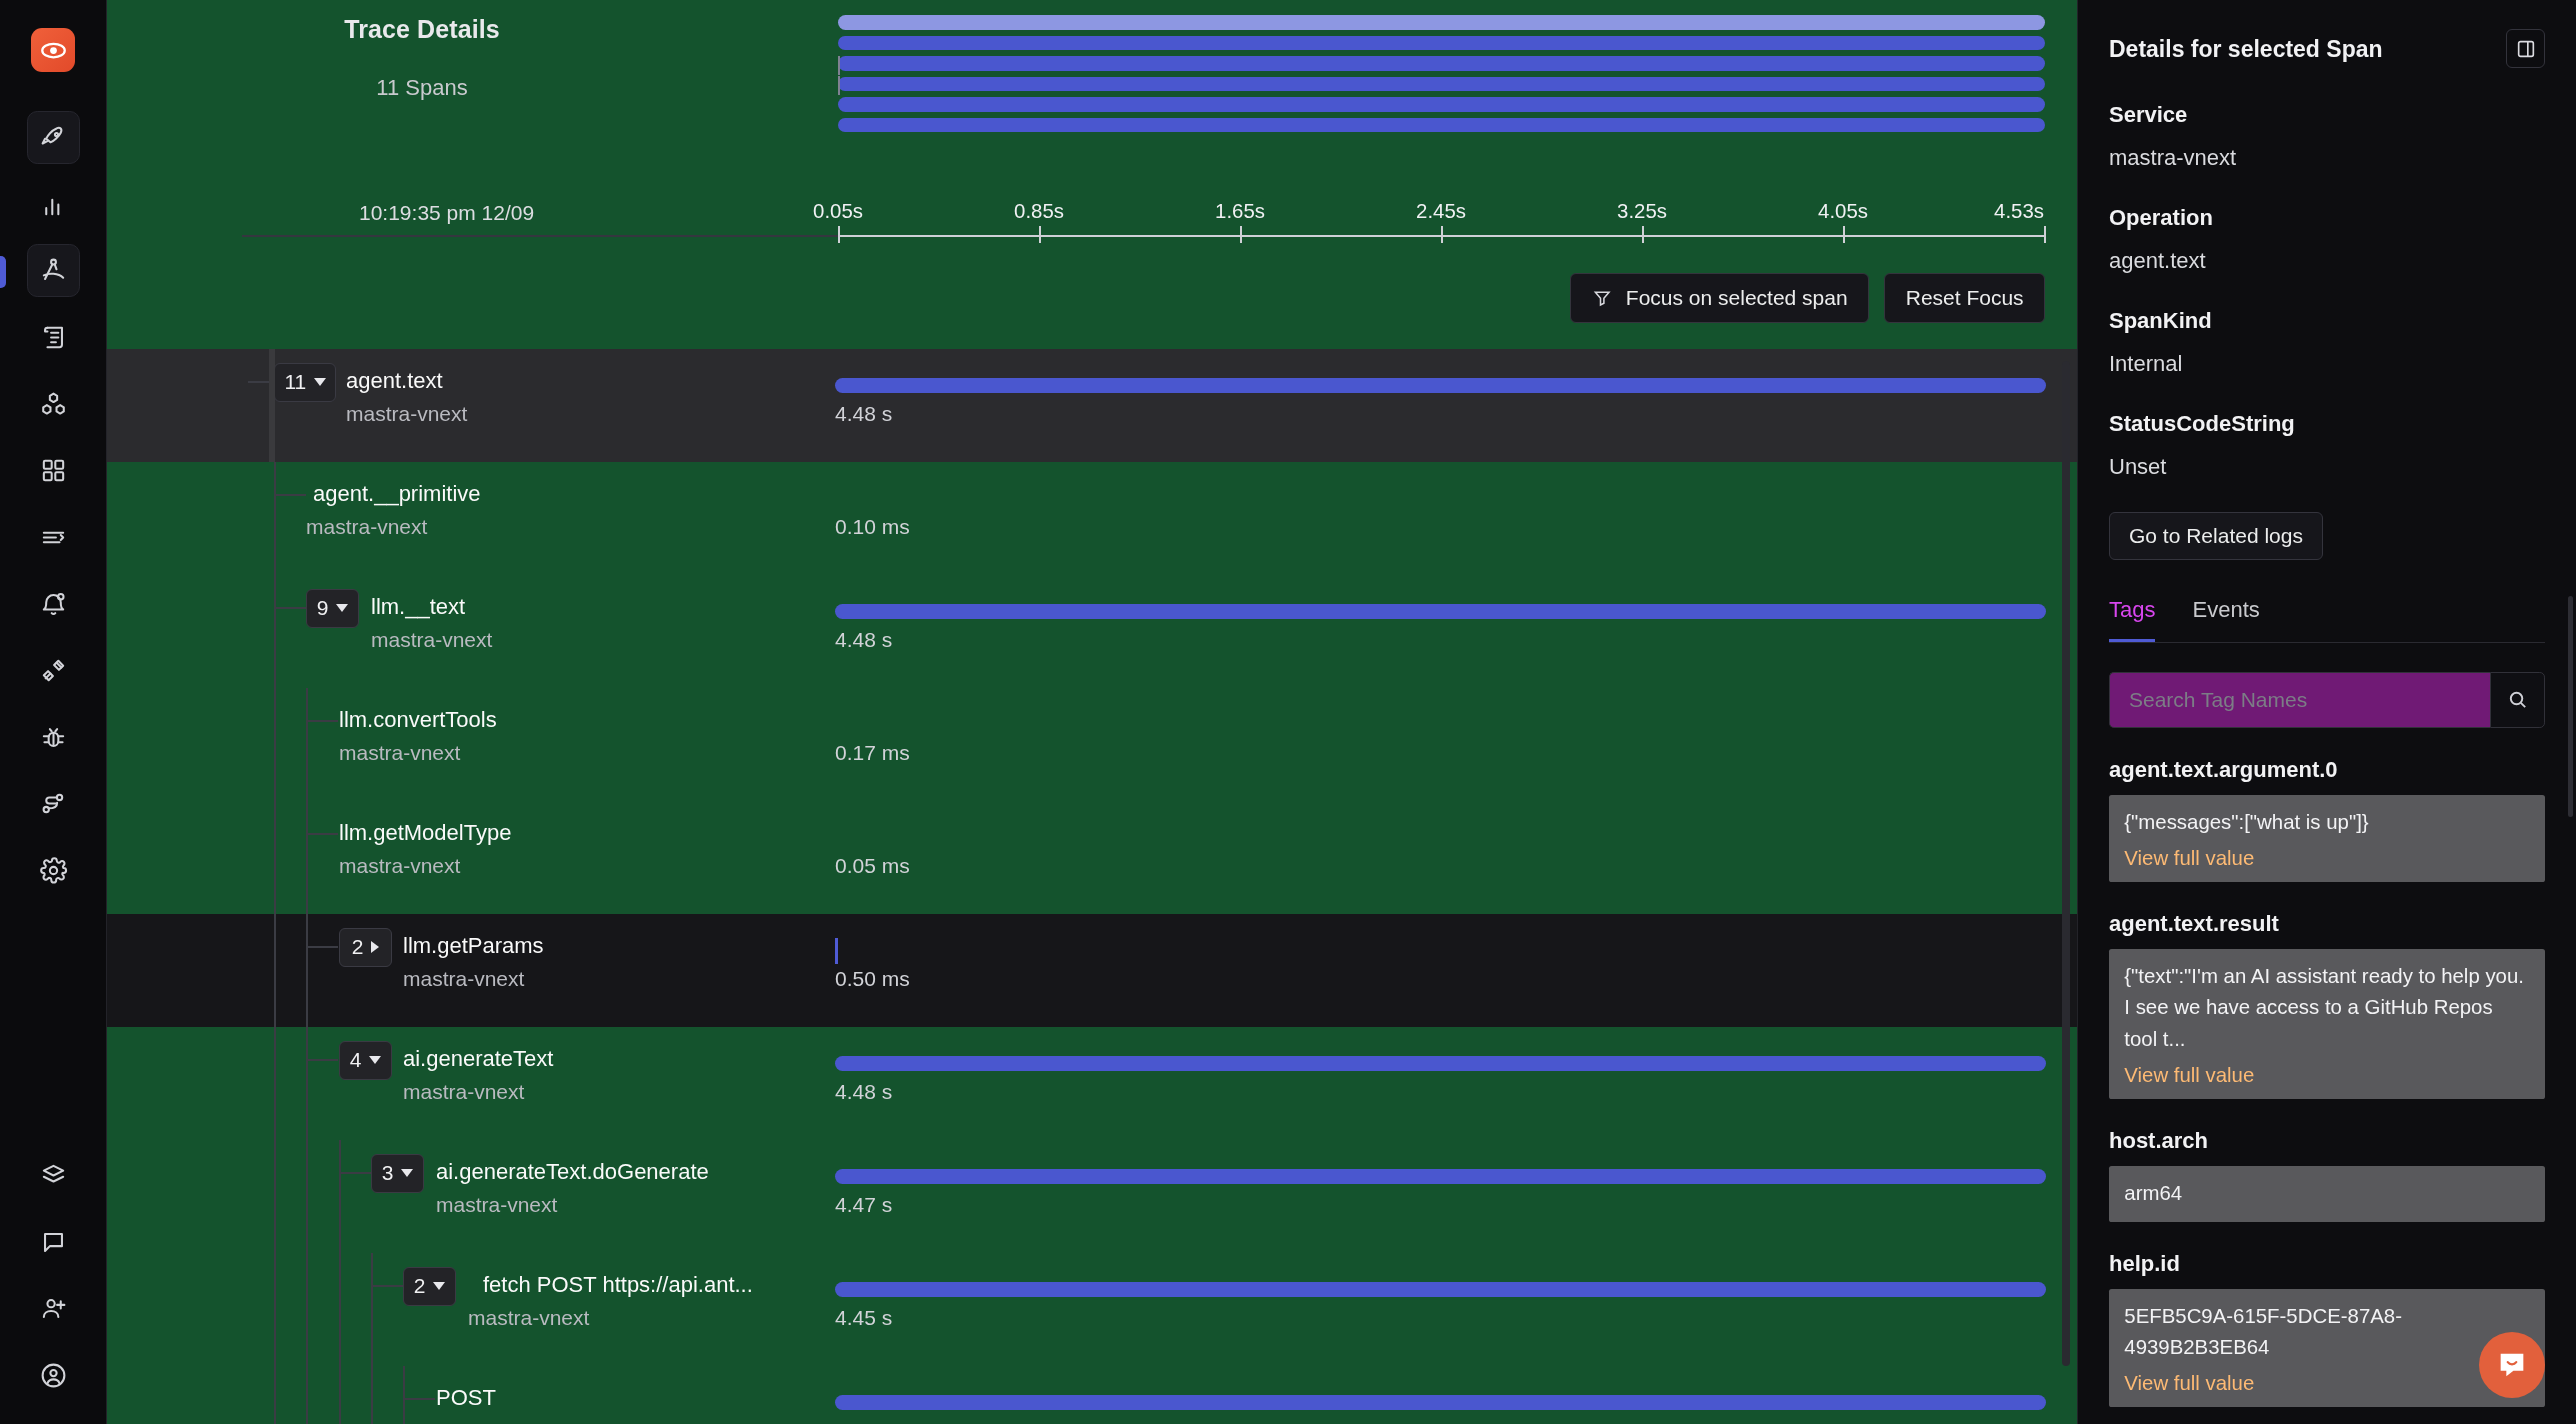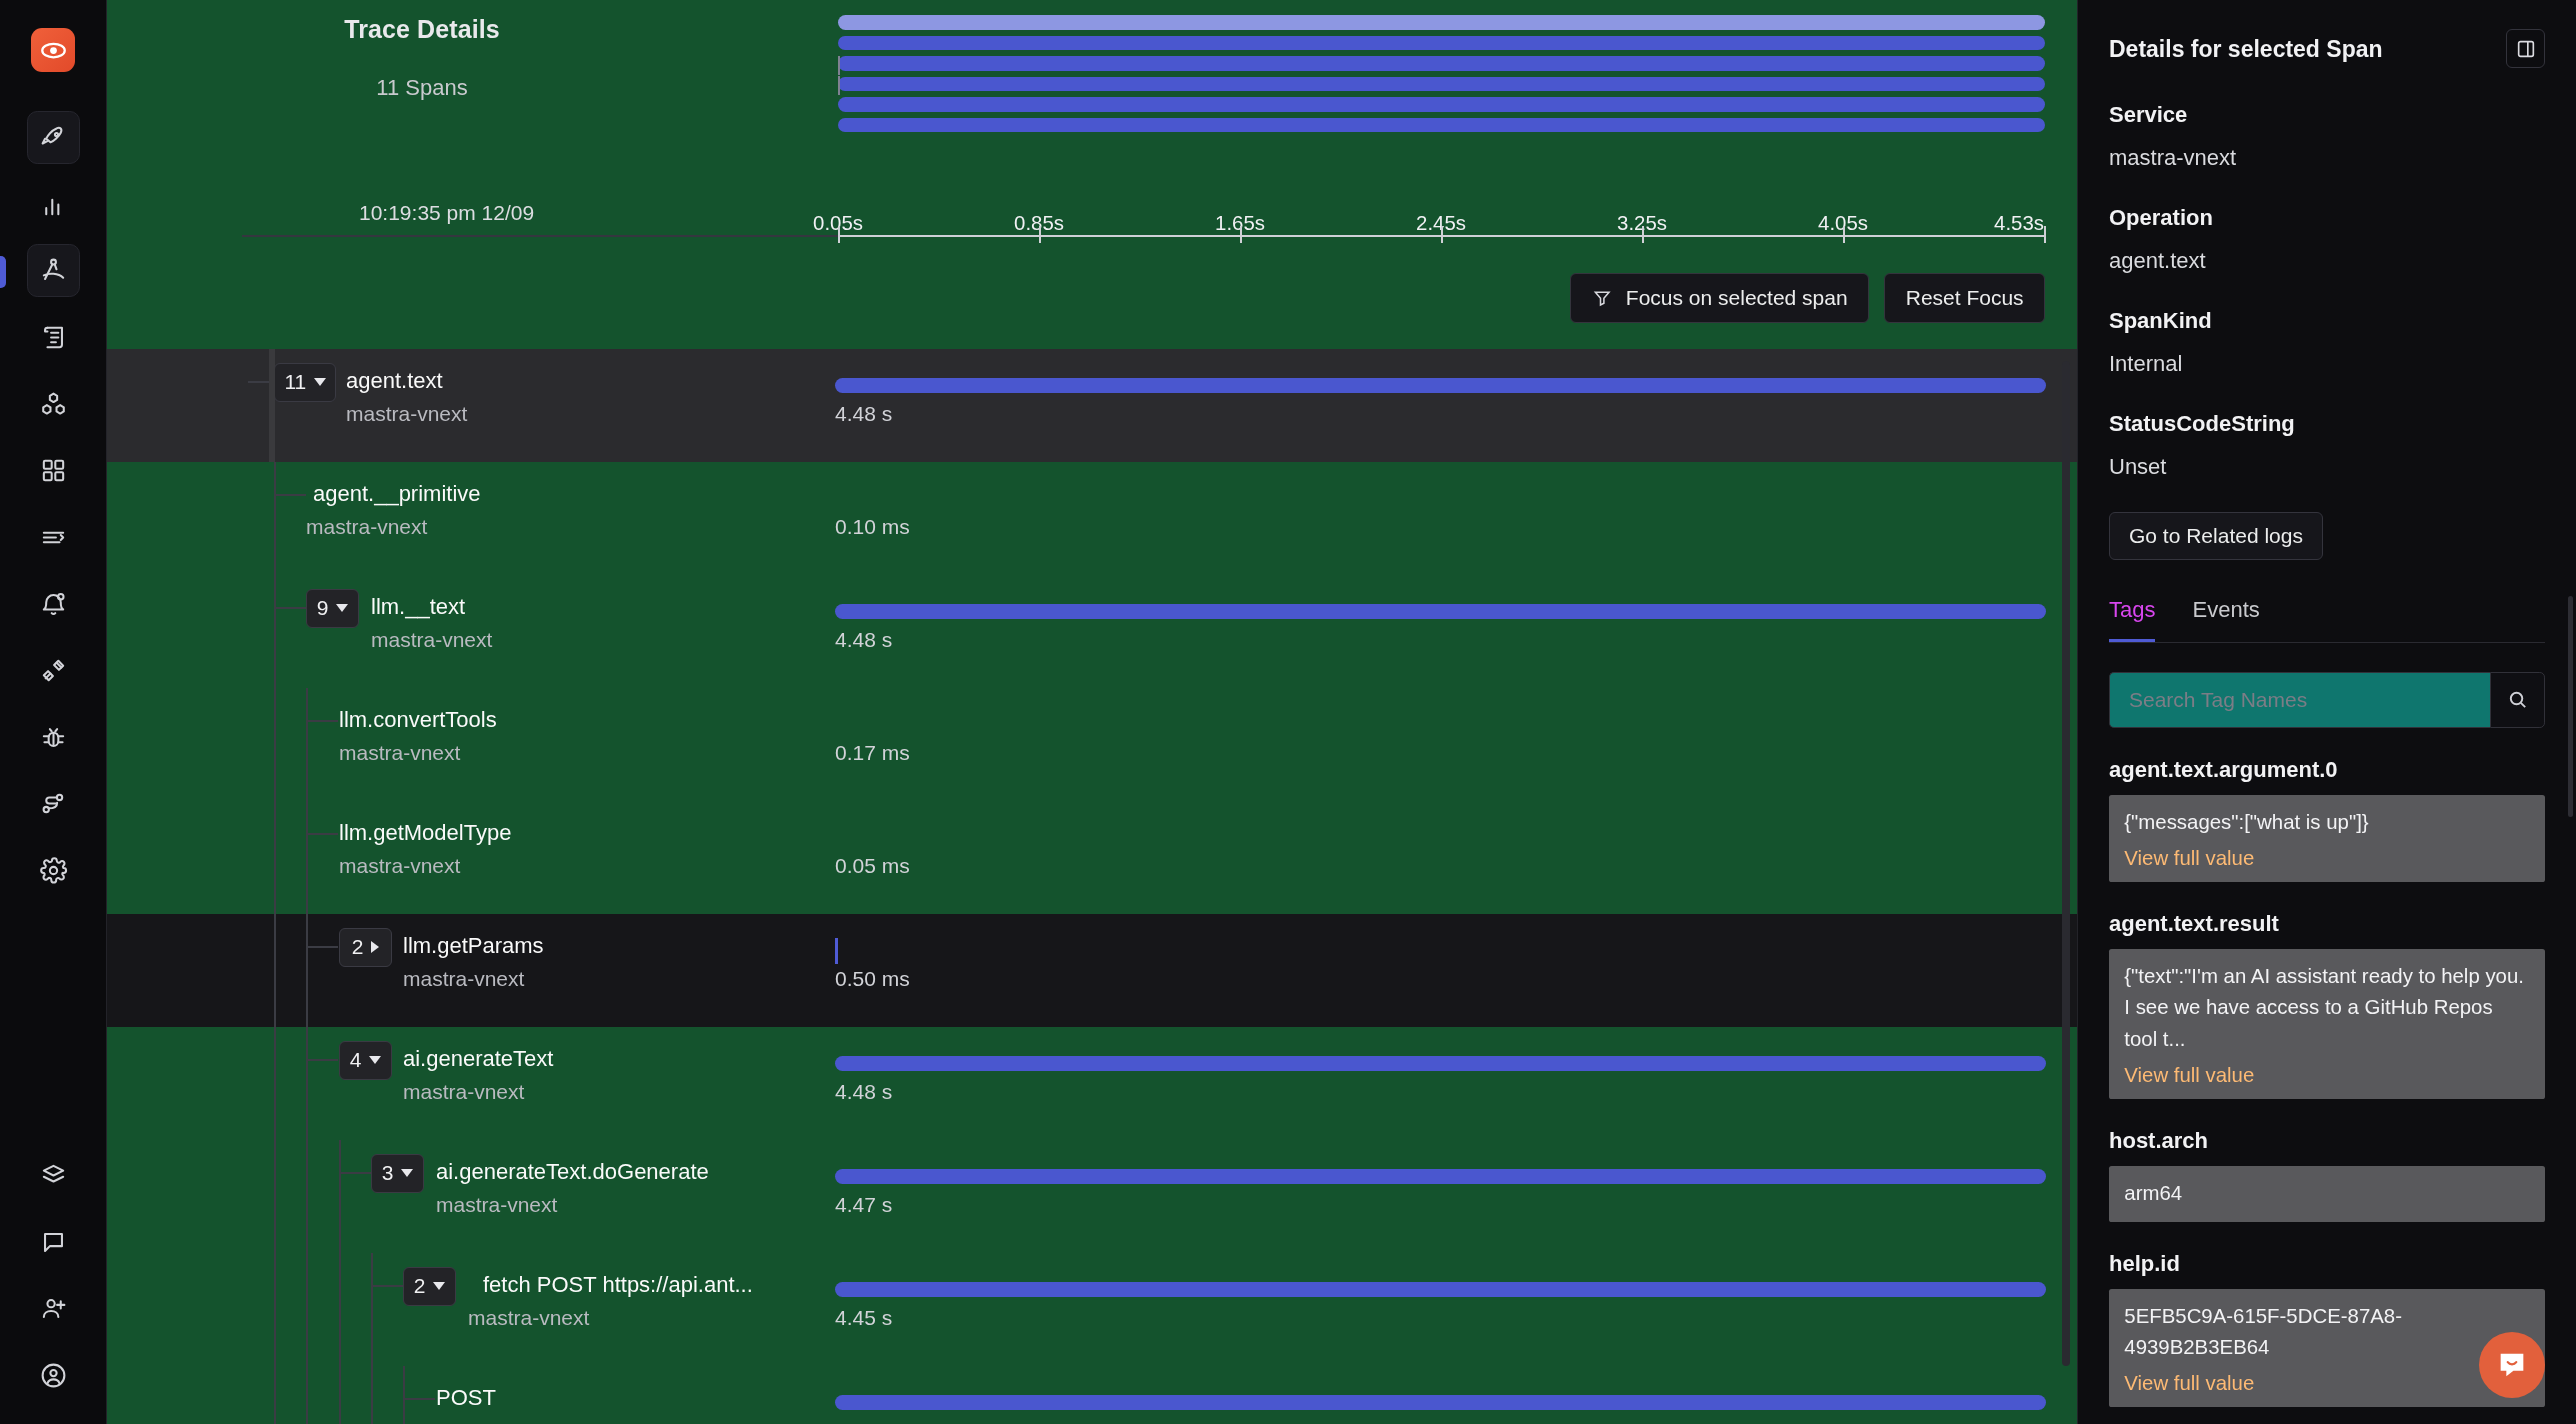--- a/index.html
+++ b/index.html
@@ -60,21 +60,21 @@
   .mini-bar { height: 14.5px; border-radius: 7.7px; margin-bottom: 6px; }
   .mini-tick { position: absolute; width: 1.7px; background: #7f8192; }
 
   .axis-row { position: absolute; left: 0; right: 0; top: 198px; height: 51px; text-align: right; }
   .axis-time {
     position: absolute; left: 252px; top: 3.4px; font-size: 21px; color: #dcdde1;
   }
   .axis-line-dim { position: absolute; left: 135px; width: 596px; top: 37px; height: 1.7px; background: #35363f; }
   .axis-line { position: absolute; left: 731px; right: 32px; top: 37px; height: 1.7px; background: #cfd0d6; }
   .tick-label { position: absolute; transform: translateX(-50%); top: 1.7px;
-    font-size: 20.4px; color: #f1f1f4; white-space: nowrap; margin-top: 12px; }
+    font-size: 20.4px; color: #f1f1f4; white-space: nowrap; }
   .tick-label.last { transform: translateX(-100%); }
   .tick-mark { position: absolute; top: 28px; width: 1.7px; height: 17px; background: #cfd0d6; }
 
   
   .focus-bar {
     position: absolute; top: 273px; right: 32px; display: flex; gap: 15.3px;
   }
   .btn {
     background: #16161b; border: 0.9px solid #34343d; border-radius: 6px;
     color: #eceded; font-size: 21px; padding: 12px 20.4px;
@@ -138,21 +138,21 @@
   .logs-btn {
     margin-top: 32px; display: inline-flex; align-items: center;
     background: #16161b; border: 0.9px solid #34343d; border-radius: 6px;
     font-size: 21px; color: #eceded; padding: 11px 19px;
   }
   .tabs { display: flex; gap: 37px; margin-top: 37px; border-bottom: 0.9px solid #2a2a31; }
   .tab { font-size: 22px; color: #c9cace; padding-bottom: 15.3px; }
   .tab.active { color: #d946ef; border-bottom: 3.4px solid #4f5bd5; }
   .search-wrap { display: flex; margin-top: 29px; }
   .search-input {
-    flex: 1 1 auto; height: 56px; background: #0f766e;
+    flex: 1 1 auto; height: 56px; background: #701a75;
     border: 0.9px solid #313139; border-right: none; border-radius: 5.1px 0 0 5.1px;
     color: #e6e6ea; font-size: 21px; padding: 0 19px;
     font-family: "Liberation Sans", sans-serif;
   }
   .search-input::placeholder { color: #7c7d86; }
   .search-btn {
     width: 55px; height: 56px; background: #0f0f13; border: 0.9px solid #313139;
     border-radius: 0 5.1px 5.1px 0; display: flex; align-items: center; justify-content: center;
   }
   .search-btn svg { width: 23px; height: 23px; stroke: #cfd0d6; fill: none; stroke-width: 2; }

